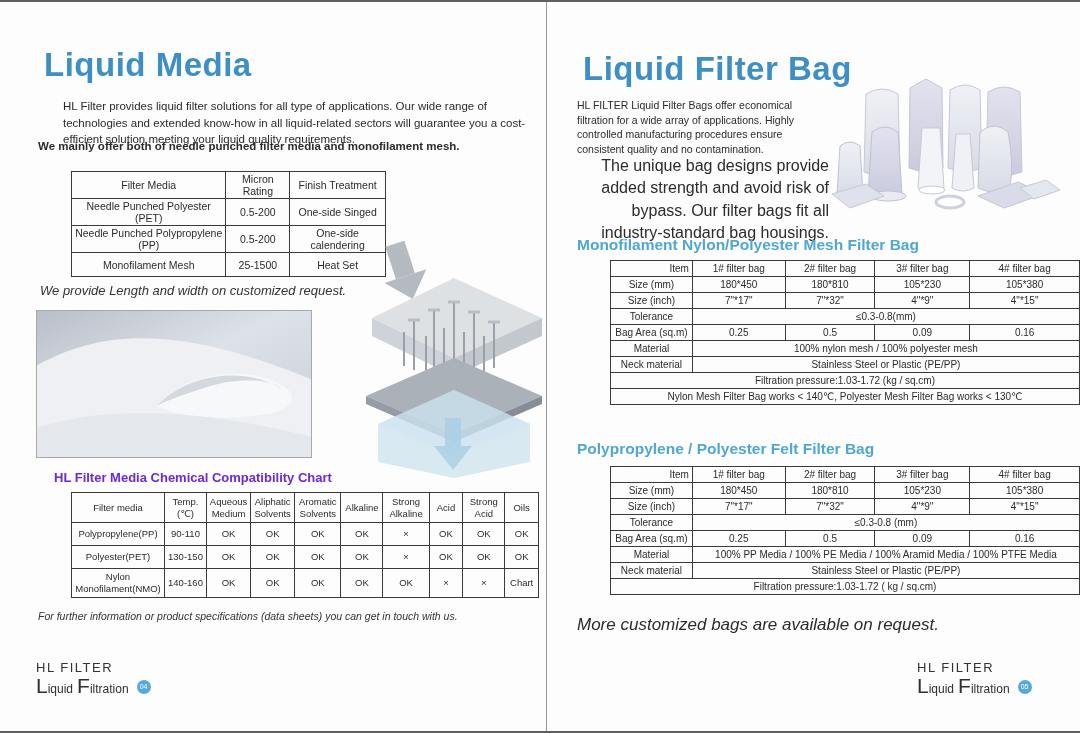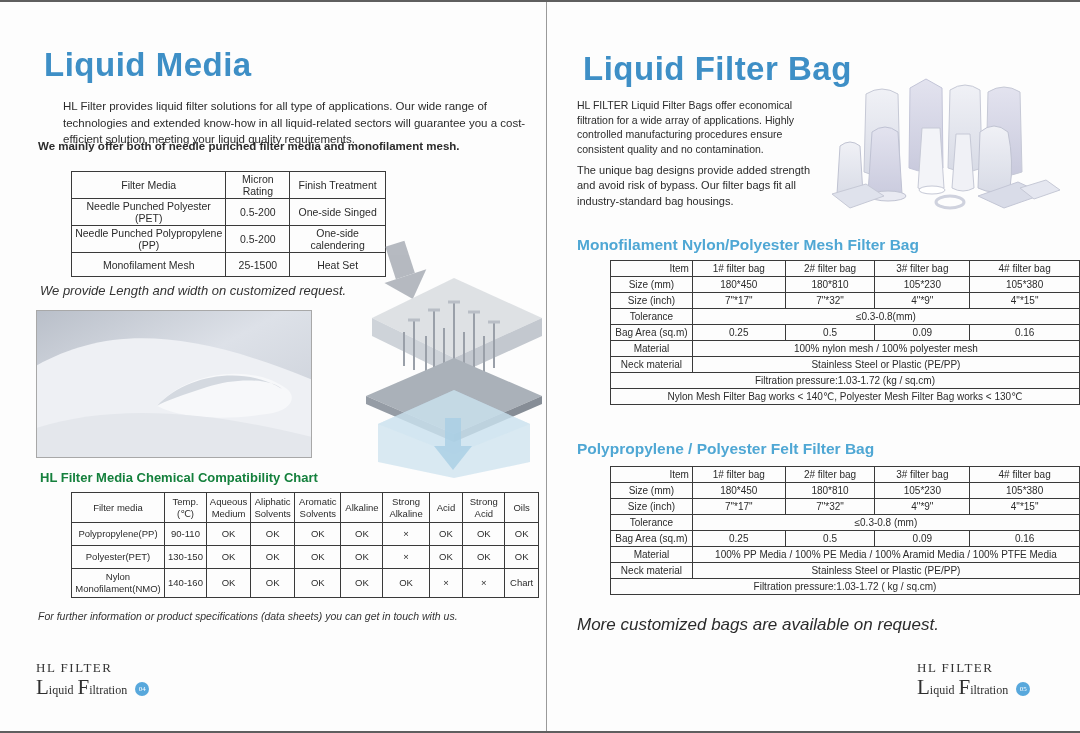--- a/index.html
+++ b/index.html
@@ -28,40 +28,40 @@
   .media-table { position:absolute; left:38px; top:171px; width:315px; font-size:10.5px; }
   .media-table td { height:24px; padding:1px 3px; }
 
   .lp-note { position:absolute; left:40px; top:283px; }
 
   .media-photo { position:absolute; left:36px; top:310px; width:276px; height:148px;
     border:1px solid #a8a8a8; overflow:hidden; }
 
   .needle-diagram { position:absolute; left:344px; top:240px; width:206px; height:238px; }
 
-  .compat-heading { position:absolute; left:40px; top:470px; font-size:13px; color:#15803d; }
+  .compat-heading { position:absolute; left:54px; top:470px; font-size:13px; color:#6d28d9; }
   .compat-table { position:absolute; left:38px; top:492px; width:468px; font-size:9.5px; }
   .compat-table td { padding:2px 1px; height:23px; line-height:1.25; }
   .compat-table tr.hdr td { height:30px; }
 
   .lp-footnote { position:absolute; left:38px; top:610px; font-size:10.5px; }
 
-  .footer-logo { position:absolute;font-family:Liberation Serif, serif; }
+  .footer-logo { position:absolute; }
   .footer-brand { font-size:13px; letter-spacing:1.5px; color:#333; }
   .footer-line { margin-top:3px; font-size:12px; color:#2f2f2f; display:flex; align-items:baseline; }
   .footer-line .big { font-size:21px; font-weight:400; line-height:.8; }
   .page-badge { display:inline-block; width:14px; height:14px; margin-left:8px; border-radius:50%;
     background:#58a8dc; color:#fff; font-size:7px; line-height:14px; text-align:center; align-self:center; }
   .fl-left { left:36px; top:660px; }
   .fl-right { left:370px; top:660px; }
 
   
   .rp-title { left:36px; top:50px; }
   .rp-intro1 { position:absolute; left:30px; top:98px; width:252px; font-size:10.5px; line-height:1.4; }
-  .rp-intro2 { position:absolute; left:30px; top:163px; width:252px; font-size:11px; line-height:1.4; }
+  .rp-intro2 { position:absolute; left:30px; top:155px; width:252px; font-size:16px; line-height:1.4;text-align:right; }
   .bags-photo { position:absolute; left:283px; top:76px; width:232px; height:142px; }
 
   .section-heading { position:absolute; font-size:15.5px; color:#4fa7d4; }
   .sh-1 { left:30px; top:236px; }
   .sh-2 { left:30px; top:440px; }
 
   .spec-table { position:absolute; left:30px; width:470px; font-size:10px; }
   .spec-table td { padding:1.5px 3px; height:16px; }
   .spec-a { top:260px; }
   .spec-b { top:466px; }

